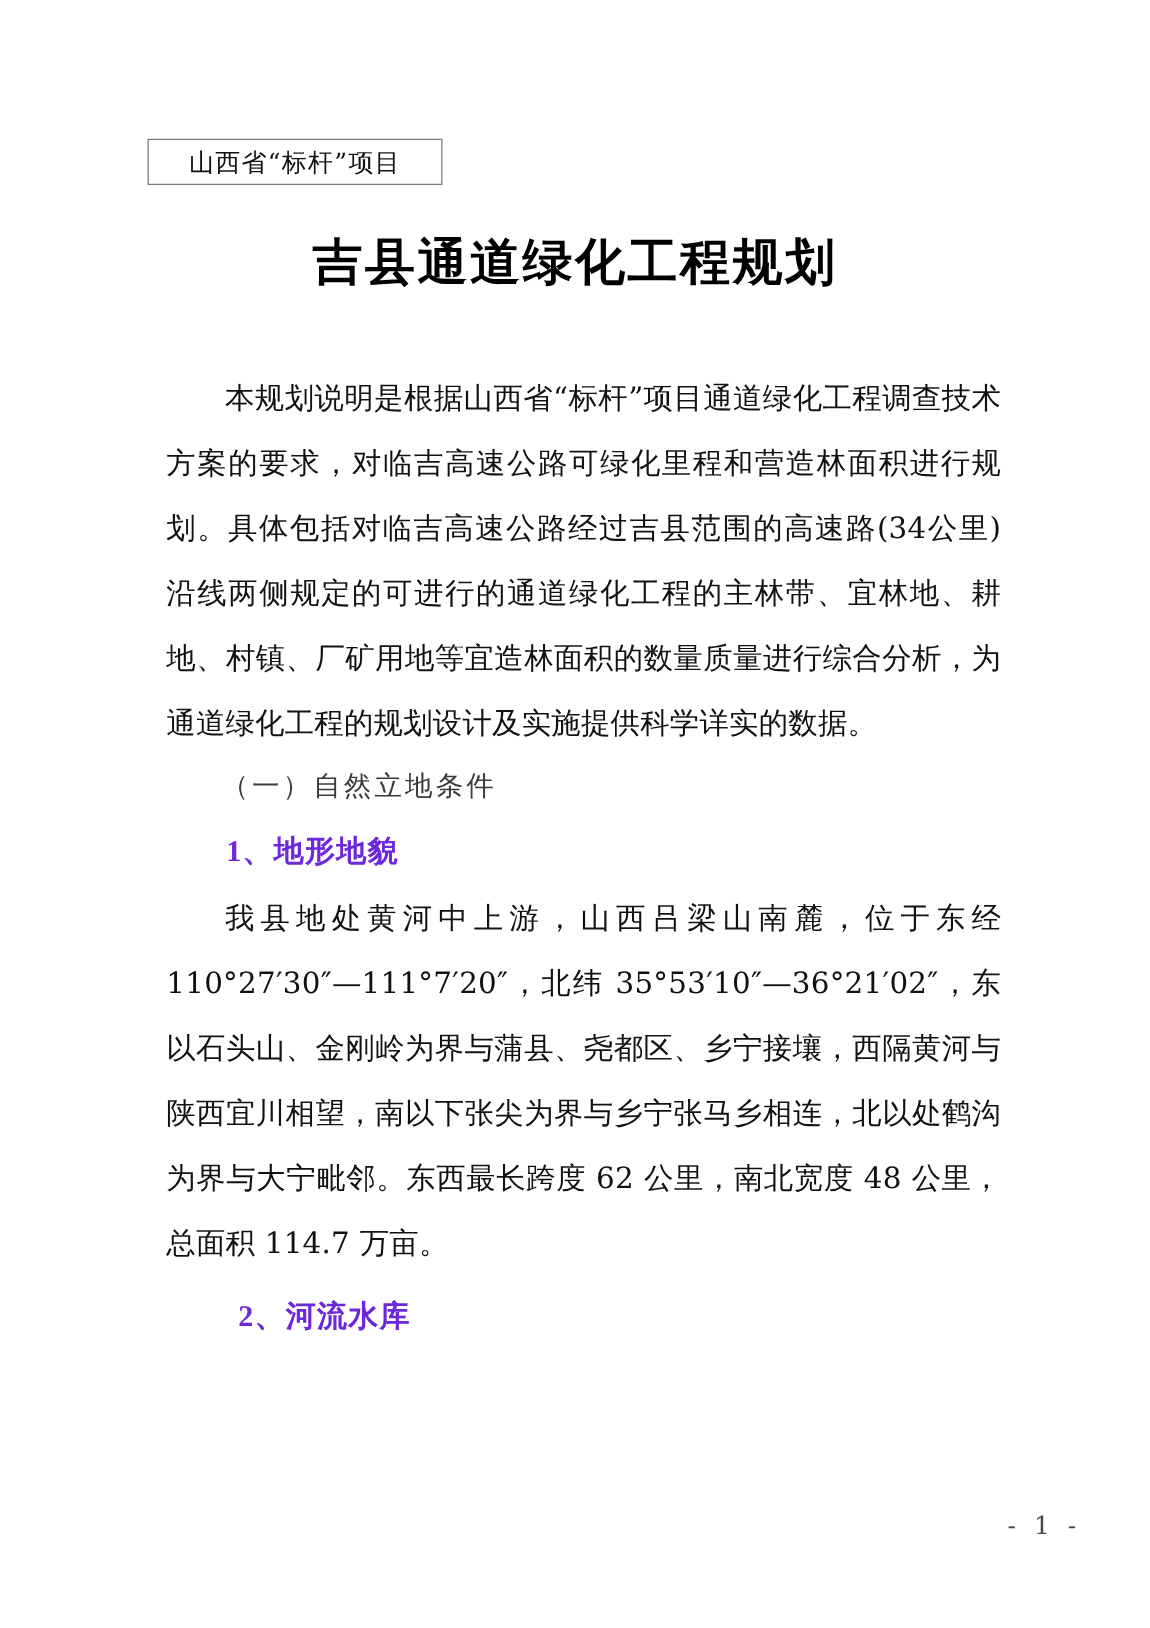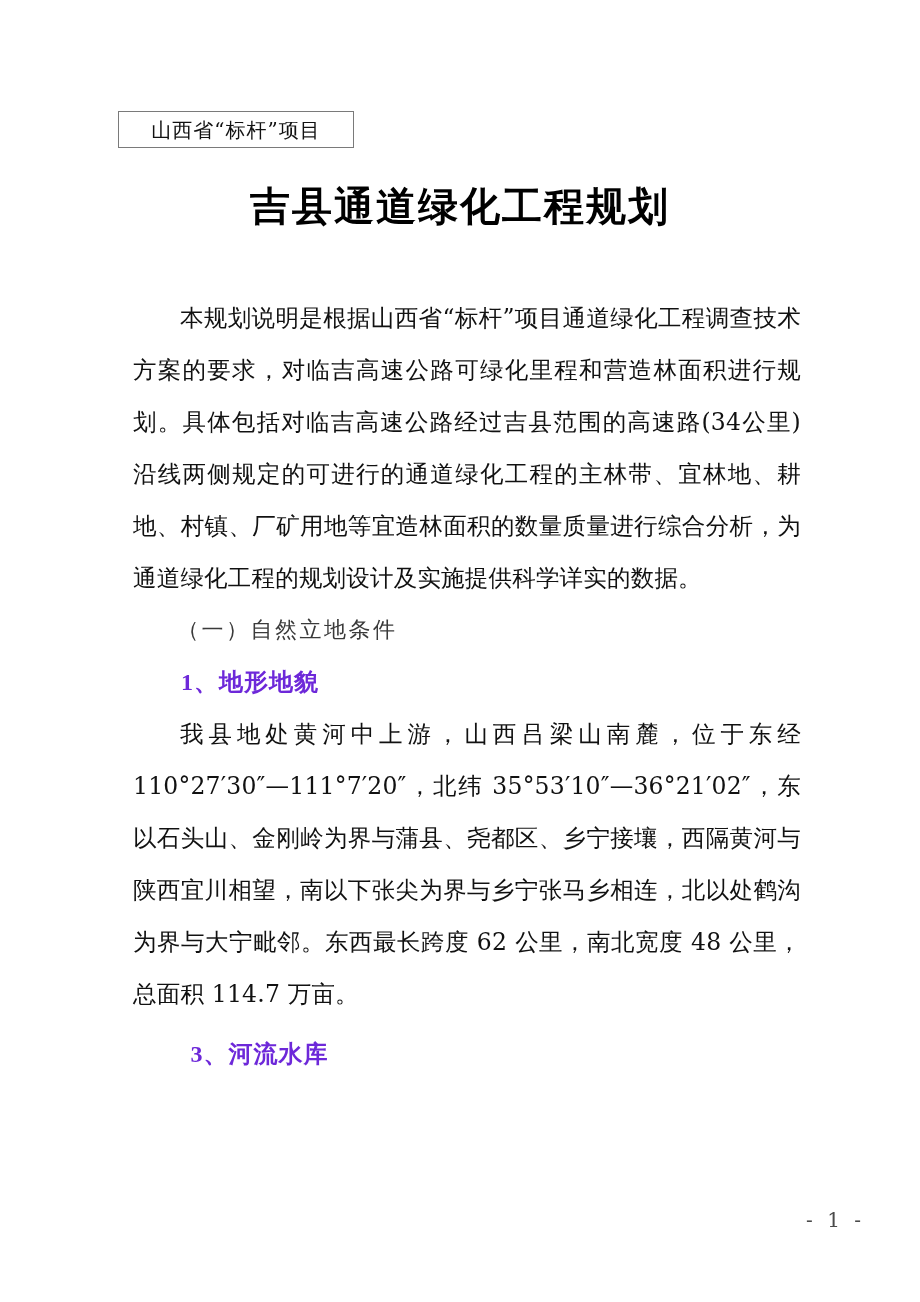--- a/index.html
+++ b/index.html
@@ -47,21 +47,21 @@
     color: #111111;
   }
 
   
   .doc-title {
     position: absolute;
     left: 0;
     top: 186px;
     width: 920px;
     text-align: center;
-    font-family: Liberation Mono, monospace;
+    font-family: Liberation Sans, sans-serif;
     font-weight: 700;
     font-size: 40px;
     letter-spacing: 2px;
     line-height: 1.2;
     color: #000000;
   }
 
   
   .body-col {
     position: absolute;
@@ -155,19 +155,19 @@
 
 
     <h3 class="h-sub">（一）自然立地条件</h3>
 
     <h4 class="h-item">1、地形地貌</h4>
 
     <p class="para indent">我县地处黄河中上游，山西吕梁山南麓，位于东经 110°27′30″—111°7′20″，北纬 35°53′10″—36°21′02″，东以石头山、金刚岭为界与蒲县、尧都区、乡宁接壤，西隔黄河与陕西宜川相望，南以下张尖为界与乡宁张马乡相连，北以处鹤沟为界与大宁毗邻。东西最长跨度 62 公里，南北宽度 48 公里，总面积 114.7 万亩。</p>
 
     <div class="spacer-sm"></div>
 
-    <h4 class="h-item wide-indent">3、河流水库</h4>
+    <h4 class="h-item wide-indent">2、河流水库</h4>
 
   </div>
 
   <div class="page-number">- 1 -</div>
 
 </div>
 
 </body></html>

